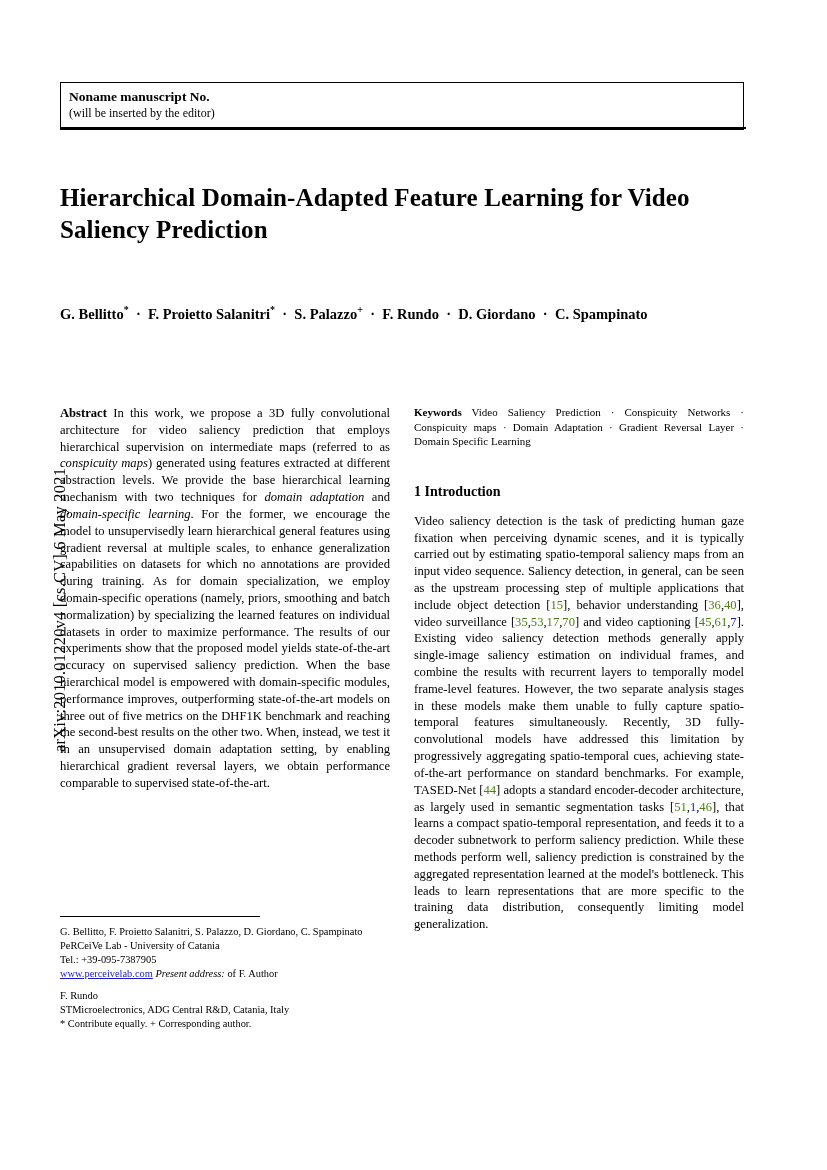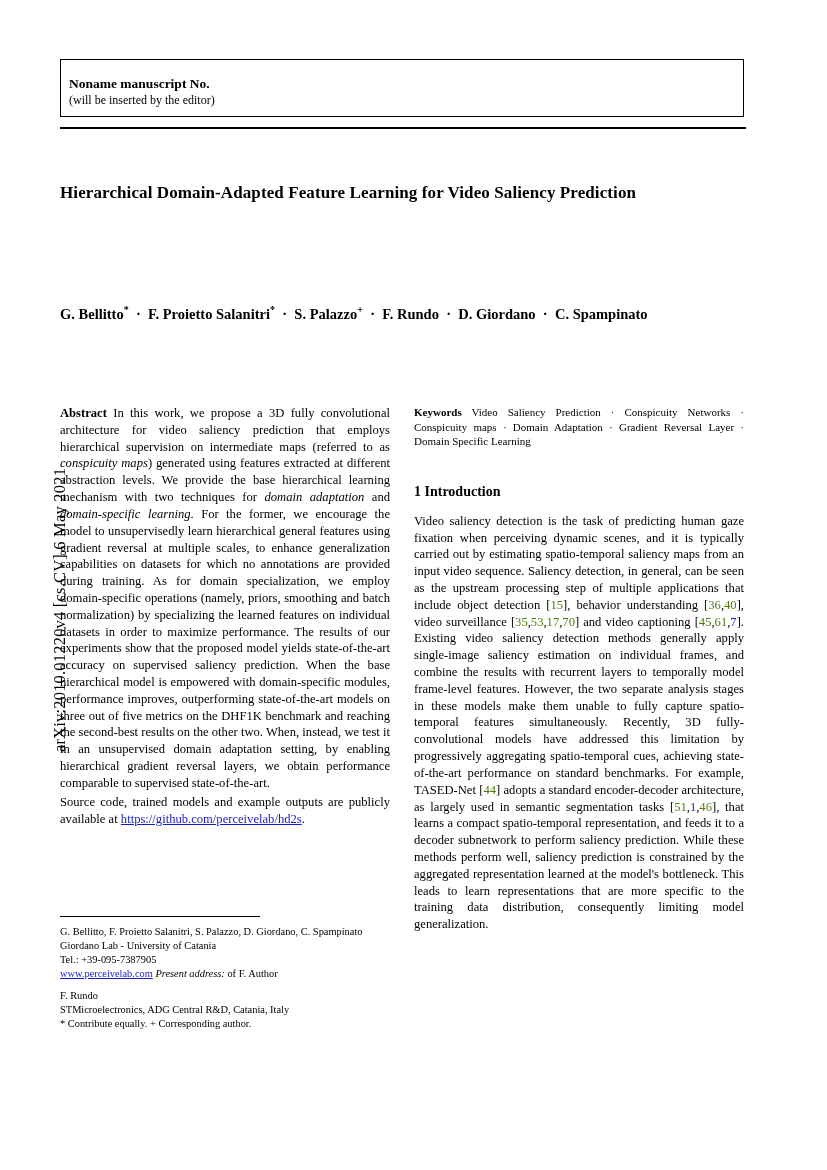--- a/index.html
+++ b/index.html
@@ -32,25 +32,25 @@
     letter-spacing: 0.2px;
     color: #000;
     text-align: center;
     white-space: nowrap;
   }
 
   
   .ms-box {
     position: absolute;
     left: 60px;
-    top: 59px;
+    top: 82px;
     width: 684px;
     border: 1px solid #000;
     box-sizing: border-box;
-    padding: 16px 8px 8px 8px;
+    padding: 6px 8px 8px 8px;
   }
   .ms-line1 {
     font-weight: bold;
     font-size: 13.5px;
     line-height: 1.25;
   }
   .ms-line2 {
     font-size: 12px;
     line-height: 1.25;
   }
@@ -63,21 +63,21 @@
     height: 2px;
     background: #000;
   }
 
   
   .title {
     position: absolute;
     left: 60px;
     top: 182px;
     width: 660px;
-    font-size: 17px;
+    font-size: 25px;
     font-weight: bold;
     line-height: 1.28;
     letter-spacing: 0.1px;
   }
 
   
   .authors {
     position: absolute;
     left: 60px;
     top: 255px;
@@ -164,30 +164,27 @@
 
   <div class="title">Hierarchical Domain-Adapted Feature Learning for Video Saliency Prediction</div>
 
   <div class="authors">G. Bellitto<sup class="mark">*</sup> &nbsp;·&nbsp; F. Proietto Salanitri<sup class="mark">*</sup> &nbsp;·&nbsp; S. Palazzo<sup class="mark">+</sup> &nbsp;·&nbsp; F. Rundo &nbsp;·&nbsp; D. Giordano &nbsp;·&nbsp; C. Spampinato</div>
 
   <div class="col col-left">
     <p>
       <span class="lead">Abstract</span>
       <span>In this work, we propose a 3D fully convolutional architecture for video saliency prediction that employs hierarchical supervision on intermediate maps (referred to as <span class="it">conspicuity maps</span>) generated using features extracted at different abstraction levels. We provide the base hierarchical learning mechanism with two techniques for <span class="it">domain adaptation</span> and <span class="it">domain-specific learning</span>. For the former, we encourage the model to unsupervisedly learn hierarchical general features using gradient reversal at multiple scales, to enhance generalization capabilities on datasets for which no annotations are provided during training. As for domain specialization, we employ domain-specific operations (namely, priors, smoothing and batch normalization) by specializing the learned features on individual datasets in order to maximize performance. The results of our experiments show that the proposed model yields state-of-the-art accuracy on supervised saliency prediction. When the base hierarchical model is empowered with domain-specific modules, performance improves, outperforming state-of-the-art models on three out of five metrics on the DHF1K benchmark and reaching the second-best results on the other two. When, instead, we test it in an unsupervised domain adaptation setting, by enabling hierarchical gradient reversal layers, we obtain performance comparable to supervised state-of-the-art.</span>
     </p>
-    <p style="margin-top:0.2em;">
-      <span>Source code, trained models and example outputs are publicly available at </span><a class="url-link" href="#">https://github.com/perceivelab/hd2s</a><span>.</span>
-    </p>
   </div>
 
   <div class="foot-rule"></div>
 
   <div class="footnote">
     <div>G. Bellitto, F. Proietto Salanitri, S. Palazzo, D. Giordano, C. Spampinato</div>
-    <div>Giordano Lab - University of Catania</div>
+    <div>PeRCeiVe Lab - University of Catania</div>
     <div>Tel.: +39-095-7387905</div>
     <div>
       <a class="small-link" href="#">www.perceivelab.com</a>
       <span class="it">Present address:</span><span> of F. Author</span>
     </div>
     <span class="gap"></span>
     <div>F. Rundo</div>
     <div>STMicroelectronics, ADG Central R&amp;D, Catania, Italy</div>
     <div>* Contribute equally. + Corresponding author.</div>
   </div>

